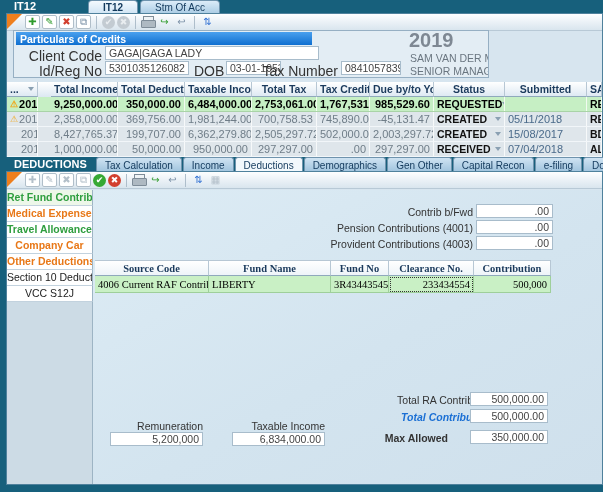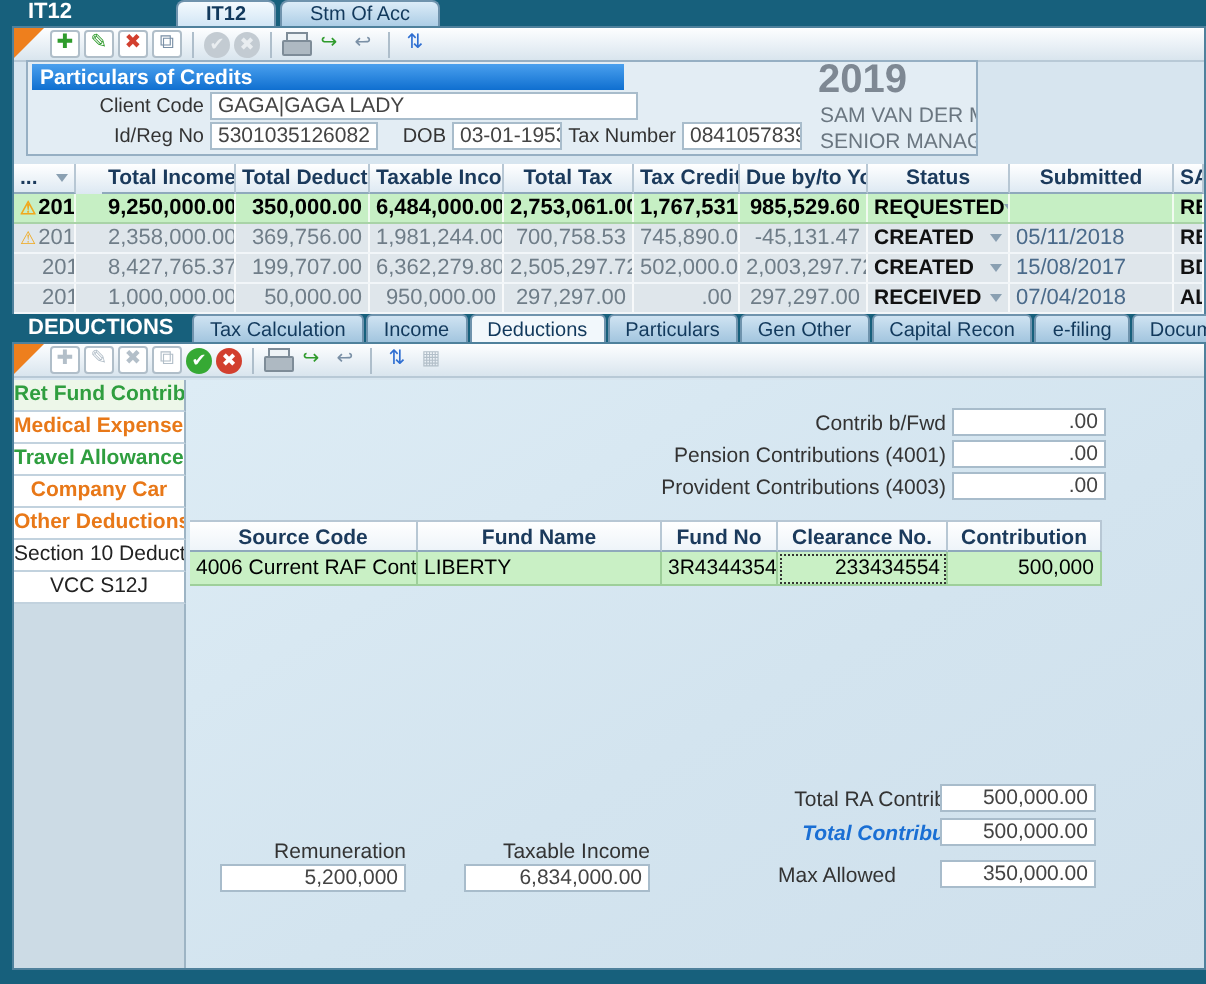--- a/index.html
+++ b/index.html
@@ -26,21 +26,21 @@
   .circle { width:13px; height:13px; border-radius:50%; display:inline-flex; align-items:center; justify-content:center; color:#fff; font-size:9px; }
   .circle.gray { background:#c3cbd2; color:#e9edf0; }
   .circle.ok { background:#36a934; } .circle.no { background:#d23f2e; }
   .printer { width:14px; height:12px; position:relative; display:inline-block; }
   .printer::before { content:""; position:absolute; left:2px; top:0; width:9px; height:4px; background:#eef3f6; border:1px solid #7e8c98; }
   .printer::after { content:""; position:absolute; left:0; top:4px; width:13px; height:6px; background:#aeb9c2; border:1px solid #7e8c98; border-radius:1px; }
 
   
   .pbox { position:absolute; left:6px; top:16px; width:476px; height:48px; background:#e3edf4; border:1px solid #96afc3; }
   .pheader { position:absolute; left:2px; top:1px; width:296px; height:13px; background:linear-gradient(#4aa0ee,#0f6fd0); color:#fff; font-weight:bold; padding:1px 0 0 4px; font-size:10.5px; }
-  .plabel { position:absolute; text-align:right; color:#333; font-size:10px; }
+  .plabel { position:absolute; text-align:right; color:#333; font-size:14px; }
   .ibox { background:#fff; border:1px solid #a8bccb; font-size:10.5px; color:#444; padding:0 3px; position:absolute; height:14px; line-height:13px; overflow:hidden; white-space:nowrap; }
   .year-big { position:absolute; left:395px; top:-2px; font-size:20px; font-weight:bold; color:#7e8893; }
   .prep { position:absolute; left:396px; color:#6a7680; font-size:10.5px; white-space:nowrap; overflow:hidden; width:78px; }
   .salary-btn { position:absolute; left:491px; top:17px; width:72px; height:32px; background:linear-gradient(#fcfdfe,#dde7ef); border:1px solid #8aa4ba; border-radius:3px; display:flex; align-items:center; justify-content:center; gap:5px; font-weight:bold; color:#1a3350; font-size:11px; }
   .calc { width:16px; height:14px; background:linear-gradient(#8d97a2,#5f6a75); border-radius:2px; position:relative; transform:rotate(-12deg); box-shadow:1px 1px 1px rgba(0,0,0,.3); flex:none; }
   .calc::before { content:""; position:absolute; top:2px; left:2px; right:2px; height:4px; background:#d7e6da; }
   .calc::after { content:""; position:absolute; bottom:2px; left:2px; width:4px; height:3px; background:#c24b3a; }
 
   
   .ygrid { position:absolute; left:0; top:68px; right:0; }
@@ -72,21 +72,21 @@
   .sb-item.sel { background:#edf7e9; }
   .sb-green { color:#2f9e3f; } .sb-orange { color:#e87818; } .sb-black { color:#222; font-weight:normal; }
   .sb-rest { position:absolute; left:7px; top:302px; width:86px; bottom:8px; background:#ccdbe5; border-right:1px solid #9db4c4; }
 
   .content { position:absolute; left:93px; top:190px; right:1px; bottom:8px; background:linear-gradient(150deg,#ddecf5 0%,#d3e4ef 55%,#cfe0ec 100%); }
   .rtitle { position:absolute; left:8px; top:4px; font-family:"DejaVu Serif", serif; font-style:italic; font-weight:bold; font-size:17px; color:#2a55c8; }
   .flabel { position:absolute; text-align:right; color:#333; font-size:10.5px; width:200px; }
   .fin { position:absolute; background:#fff; border:1px solid #a8bccb; height:14px; line-height:13px; text-align:right; padding:0 3px; font-size:10.5px; color:#444; }
 
   .dgrid { position:absolute; left:2px; top:70px; display:flex; flex-direction:column; }
-  .drow { display:flex; height:16px; line-height:16px; }
+  .drow { display:flex; height:16px; line-height:16px;font-family:Liberation Serif, serif; }
   .dhead > div { background:linear-gradient(#ffffff,#eef4f9); border-right:1px solid #b7c7d4; border-bottom:1px solid #8fa9bc; border-top:1px solid #b7c7d4; font-weight:bold; color:#1b3a5c; text-align:center; font-size:10.5px; padding:0 2px; overflow:hidden; white-space:nowrap; }
   .dbody { height:17px; line-height:17px; }
   .dbody > div { background:#c9f0c5; border-right:1px solid #9ecf9a; border-bottom:1px solid #9ecf9a; color:#000; font-size:10.5px; padding:0 3px; overflow:hidden; white-space:nowrap; }
   .s0{width:114px;} .s1{width:122px;} .s2{width:58px;} .s3{width:85px;} .s4{width:77px;}
   .focus-dotted { outline:1px dotted #333; outline-offset:-2px; }
 
   .tc-label { color:#1a6fd4; font-weight:bold; font-style:italic; }
 </style>
 </head>
 <body>
@@ -223,21 +223,21 @@
         <div class="c9 sars-txt">AL ASS</div>
       </div>
     </div>
   </div>
 
   <div class="ded-title">DEDUCTIONS</div>
   <div class="mid-tabs">
     <div class="mtab">Tax Calculation</div>
     <div class="mtab">Income</div>
     <div class="mtab sel">Deductions</div>
-    <div class="mtab">Particulars</div>
+    <div class="mtab">Demographics</div>
     <div class="mtab">Gen Other</div>
     <div class="mtab">Capital Recon</div>
     <div class="mtab">e-filing</div>
     <div class="mtab">Documents</div>
 
   </div>
 
   <div class="panel-bottom">
     <div class="toolbar">
       <div class="fold"></div>
@@ -291,21 +291,21 @@
         <div class="s2">3R43443545</div>
         <div class="s3 num focus-dotted">233434554</div>
         <div class="s4 num">500,000</div>
       </div>
     </div>
 
     <div class="flabel" style="left:208px; top:204px;">Total RA Contributions</div>
     <div class="fin" style="left:377px; top:202px; width:78px;">500,000.00</div>
     <div class="flabel tc-label" style="left:208px; top:221px;">Total Contributions:</div>
     <div class="fin" style="left:377px; top:219px; width:78px;">500,000.00</div>
-    <div class="flabel" style="left:255px; top:242px; width:100px;">Max Allowed</div>
+    <div class="flabel" style="left:255px; top:242px; width:100px;font-weight:bold;">Max Allowed</div>
     <div class="fin" style="left:377px; top:240px; width:78px;">350,000.00</div>
 
     <div class="flabel" style="left:-90px; top:230px;">Remuneration</div>
     <div class="fin" style="left:17px; top:242px; width:93px;">5,200,000</div>
     <div class="flabel" style="left:32px; top:230px;">Taxable Income</div>
     <div class="fin" style="left:139px; top:242px; width:93px;">6,834,000.00</div>
   </div>
 
 </div>
 

